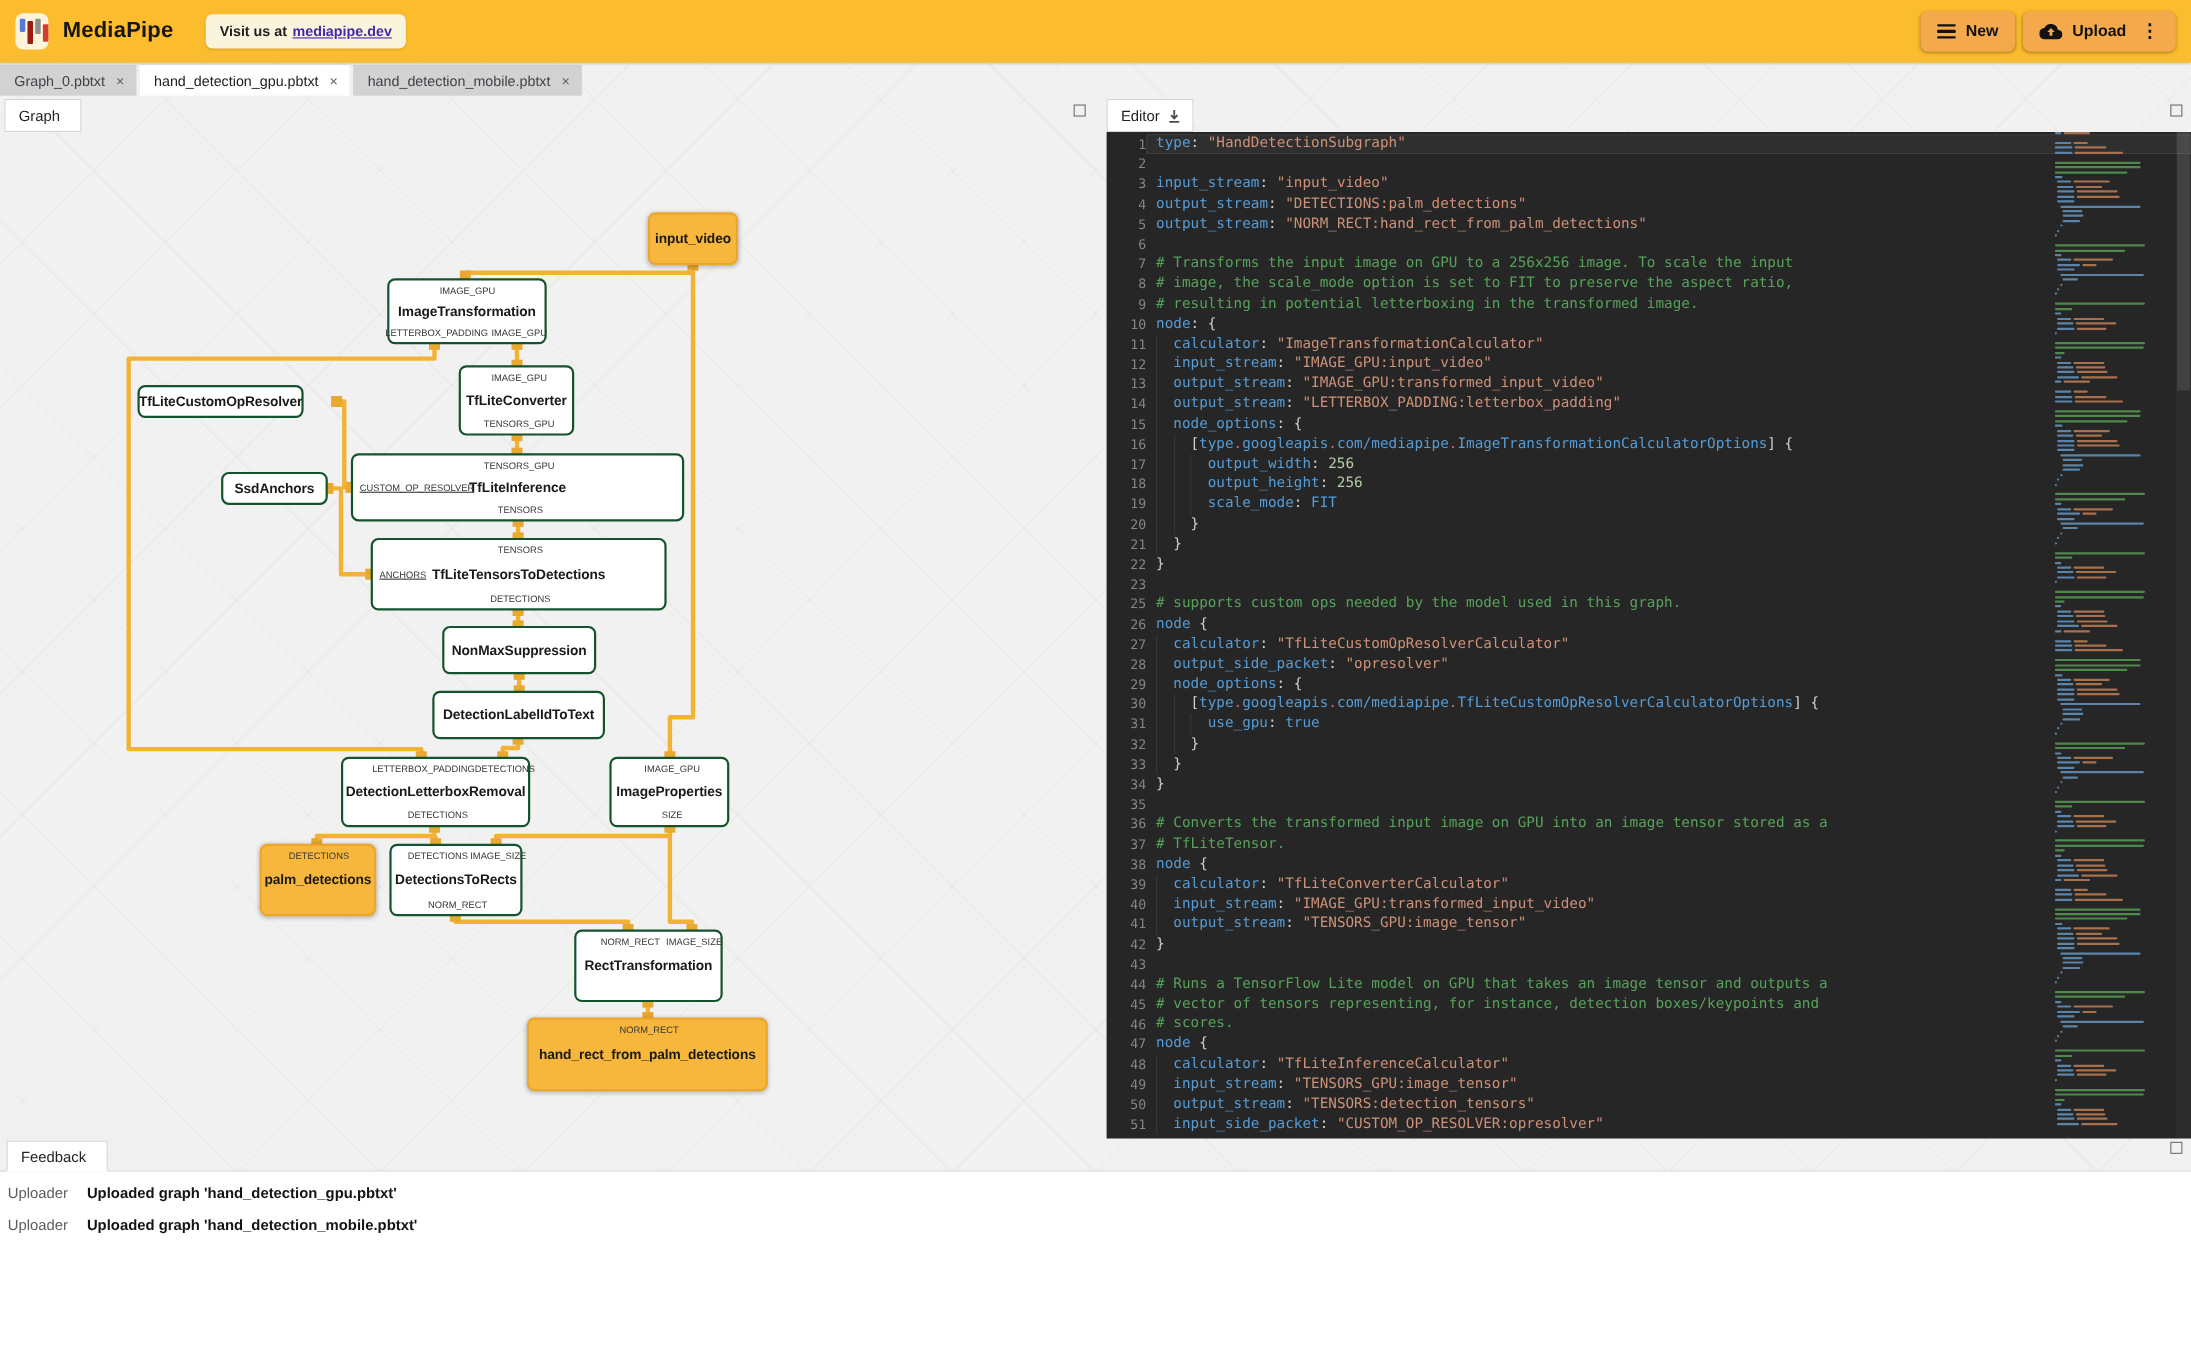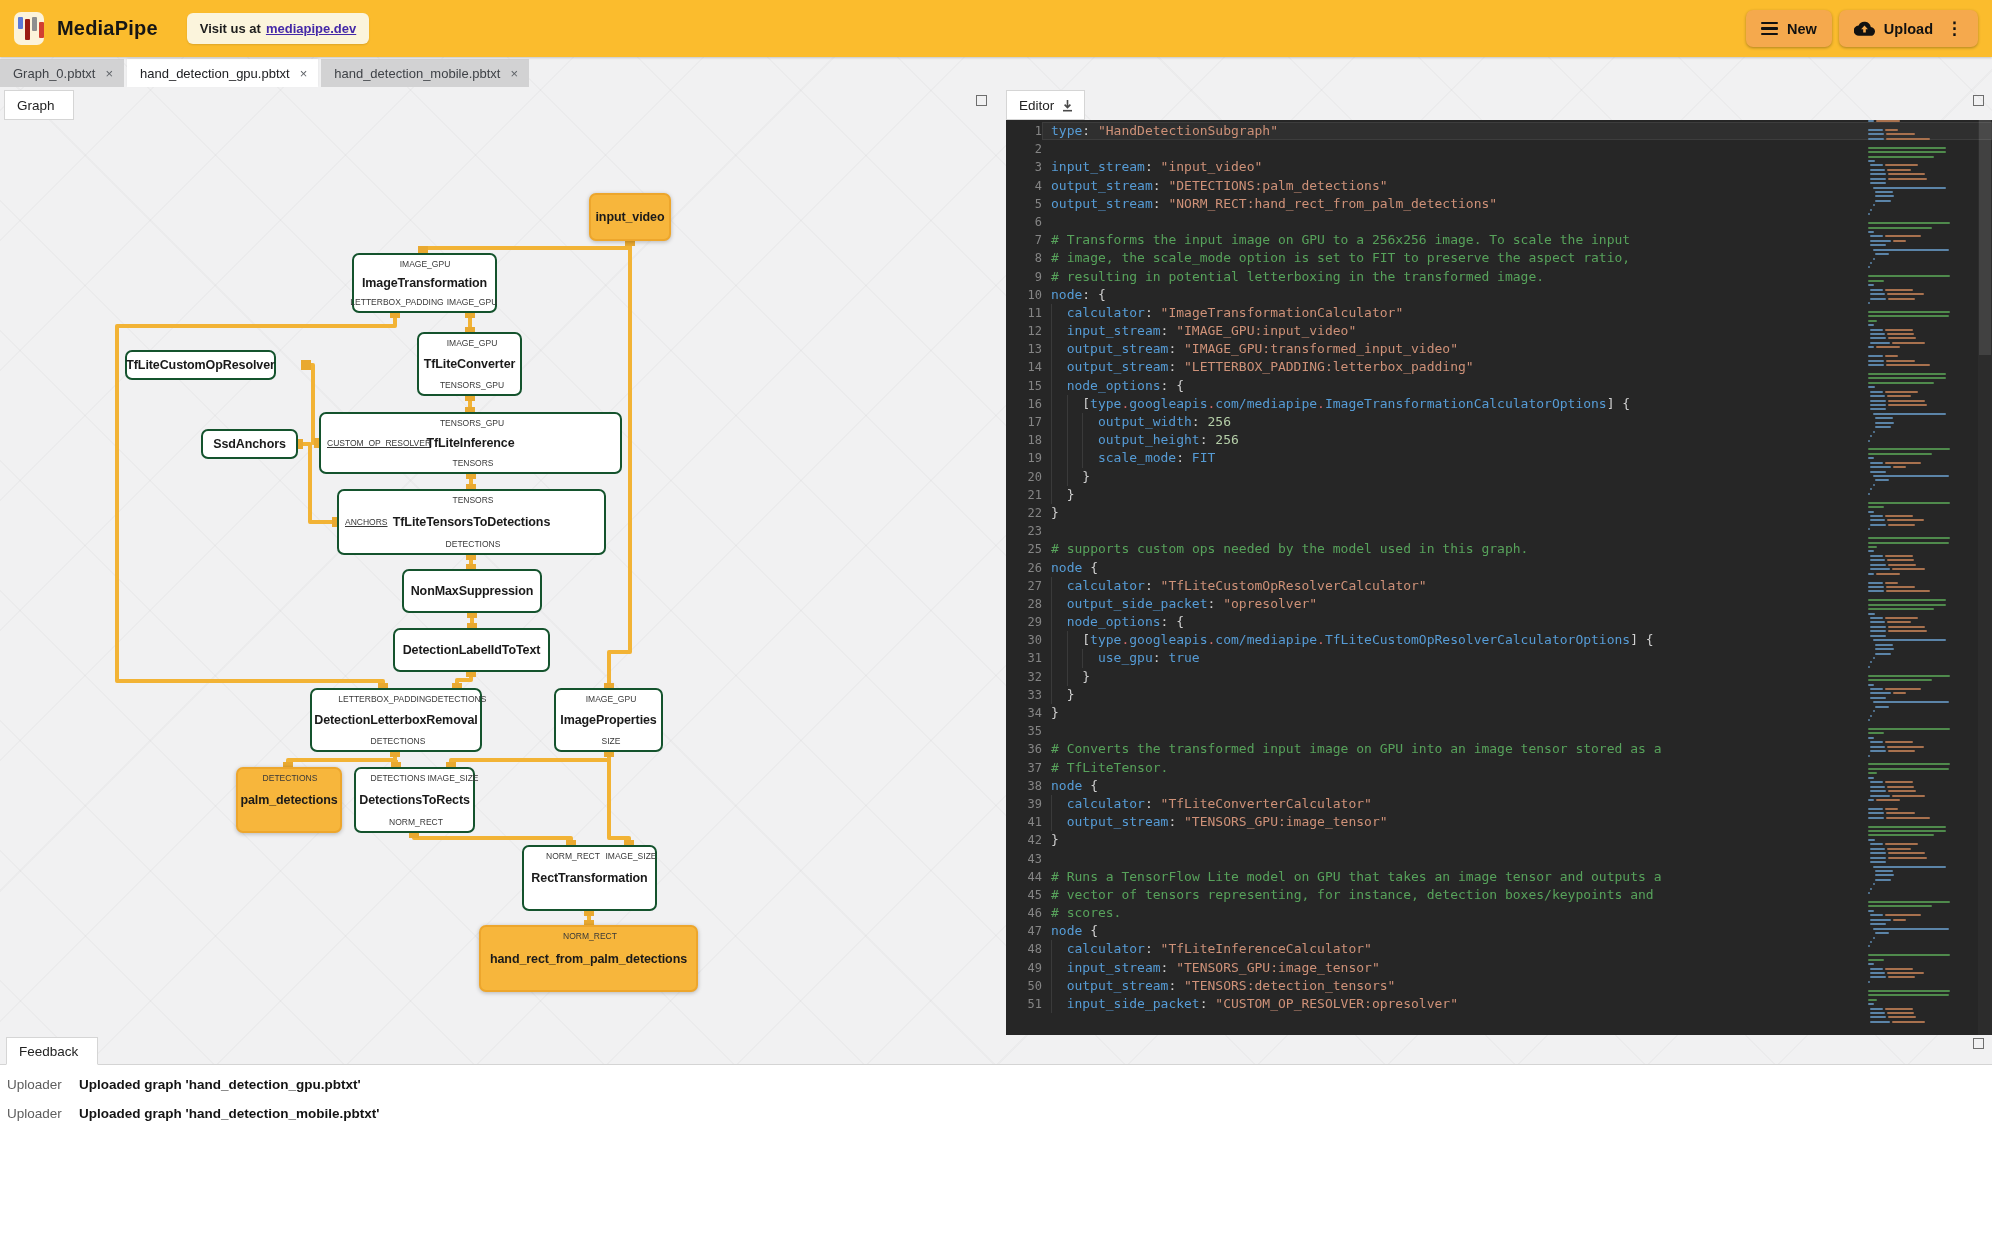--- a/index.html
+++ b/index.html
@@ -301,20 +301,21 @@
       <div class="cl"><span class="ln">30</span><span class="ct"><span class="ind">  </span><span class="ind">  </span><span class="tp">[</span><span class="tk">type<span class="tr">.</span>googleapis<span class="tr">.</span>com/mediapipe<span class="tr">.</span>TfLiteCustomOpResolverCalculatorOptions</span><span class="tp">]</span> {</span></div>
       <div class="cl"><span class="ln">31</span><span class="ct"><span class="ind">  </span><span class="ind">  </span><span class="ind">  </span><span class="tk">use_gpu</span>: <span class="tk">true</span></span></div>
       <div class="cl"><span class="ln">32</span><span class="ct"><span class="ind">  </span><span class="ind">  </span>}</span></div>
       <div class="cl"><span class="ln">33</span><span class="ct"><span class="ind">  </span>}</span></div>
       <div class="cl"><span class="ln">34</span><span class="ct">}</span></div>
       <div class="cl"><span class="ln">35</span><span class="ct"></span></div>
       <div class="cl"><span class="ln">36</span><span class="ct"><span class="tc"># Converts the transformed input image on GPU into an image tensor stored as a</span></span></div>
       <div class="cl"><span class="ln">37</span><span class="ct"><span class="tc"># TfLiteTensor.</span></span></div>
       <div class="cl"><span class="ln">38</span><span class="ct"><span class="tk">node</span> {</span></div>
       <div class="cl"><span class="ln">39</span><span class="ct"><span class="ind">  </span><span class="tk">calculator</span>: <span class="ts">"TfLiteConverterCalculator"</span></span></div>
+      <div class="cl"><span class="ln">40</span><span class="ct"><span class="ind">  </span><span class="tk">input_stream</span>: <span class="ts">"IMAGE_GPU:transformed_input_video"</span></span></div>
       <div class="cl"><span class="ln">41</span><span class="ct"><span class="ind">  </span><span class="tk">output_stream</span>: <span class="ts">"TENSORS_GPU:image_tensor"</span></span></div>
       <div class="cl"><span class="ln">42</span><span class="ct">}</span></div>
       <div class="cl"><span class="ln">43</span><span class="ct"></span></div>
       <div class="cl"><span class="ln">44</span><span class="ct"><span class="tc"># Runs a TensorFlow Lite model on GPU that takes an image tensor and outputs a</span></span></div>
       <div class="cl"><span class="ln">45</span><span class="ct"><span class="tc"># vector of tensors representing, for instance, detection boxes/keypoints and</span></span></div>
       <div class="cl"><span class="ln">46</span><span class="ct"><span class="tc"># scores.</span></span></div>
       <div class="cl"><span class="ln">47</span><span class="ct"><span class="tk">node</span> {</span></div>
       <div class="cl"><span class="ln">48</span><span class="ct"><span class="ind">  </span><span class="tk">calculator</span>: <span class="ts">"TfLiteInferenceCalculator"</span></span></div>
       <div class="cl"><span class="ln">49</span><span class="ct"><span class="ind">  </span><span class="tk">input_stream</span>: <span class="ts">"TENSORS_GPU:image_tensor"</span></span></div>
       <div class="cl"><span class="ln">50</span><span class="ct"><span class="ind">  </span><span class="tk">output_stream</span>: <span class="ts">"TENSORS:detection_tensors"</span></span></div>

